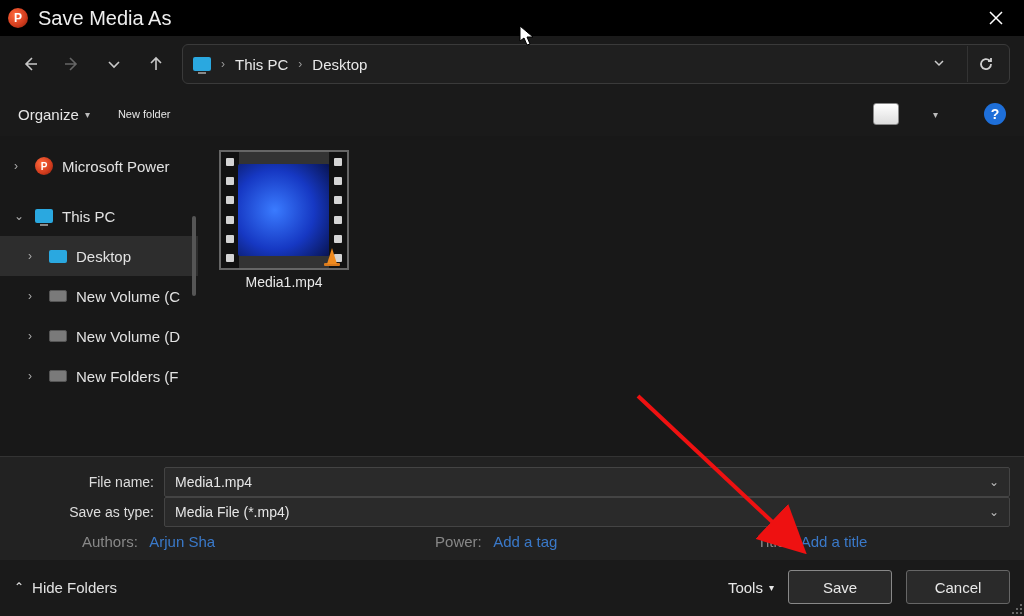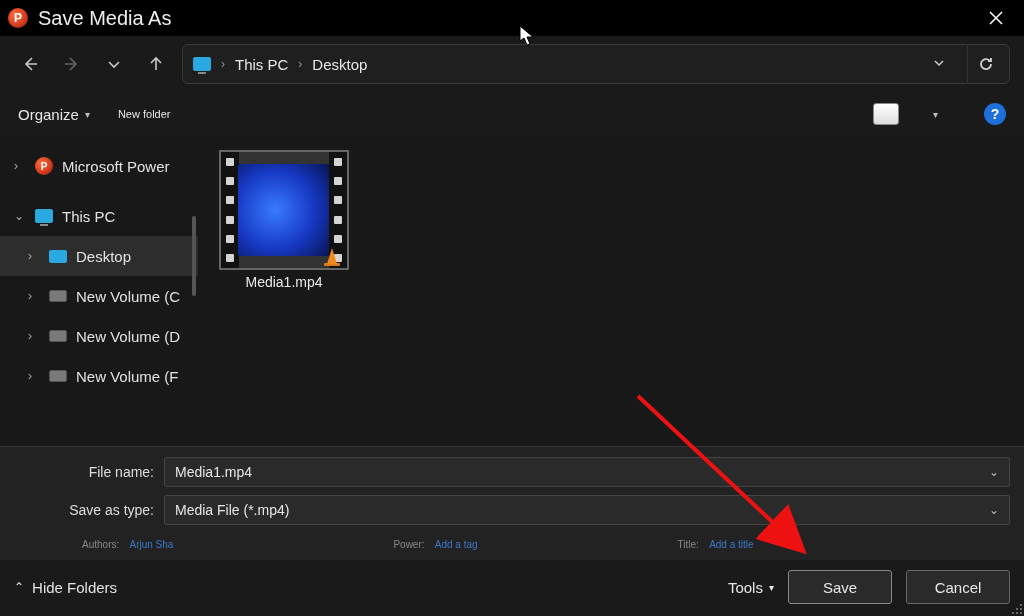--- a/index.html
+++ b/index.html
@@ -65,27 +65,27 @@
   .thumb .frame { width:92px; height:92px; background: radial-gradient(circle at 40% 50%, #3a7bff 0%, #1638c3 55%, #08134f 100%); border-radius:2px; position:relative; overflow:hidden; }
   .thumb .vlc { position:absolute; right:4px; bottom:2px; width:22px; height:22px; }
   .thumb .vlc::before { content:""; position:absolute; left:3px; bottom:0; width:16px; height:3px; background:#d87a1e; border-radius:1px; }
   .thumb .vlc::after { content:""; position:absolute; left:6px; bottom:2px; width:0; height:0; border-left:5px solid transparent; border-right:5px solid transparent; border-bottom:16px solid #f08a1e; }
   .filename { color:#e8e8e8; font-size:14px; text-align:center; }
 
   
   .arrow { position:absolute; pointer-events:none; }
 
   
-  .bottom { background:#222; border-top:1px solid #333; padding: 10px 14px 8px 14px; display:flex; flex-direction:column; gap:8px; }
+  .bottom { background:#222; border-top:1px solid #333; padding: 10px 14px 8px 14px; display:flex; flex-direction:column; }
   .field { display:flex; align-items:center; gap:10px; }
   .field label { width: 140px; text-align:right; color:#ddd; font-size:14px; }
   .field .input, .field .select { flex:1; height:30px; border:1px solid #444; background:#2a2a2a; color:#e6e6e6; padding: 0 10px; font-size:14px; border-radius:2px; display:flex; align-items:center; justify-content:space-between; }
   .field .select { cursor:pointer; }
   .field .dd-chev { color:#bbb; font-size:12px; }
-  .meta { display:flex; gap:60px; padding: 6px 0 2px 68px; font-size:10px; }
+  .meta { display:flex; gap:60px; padding: 6px 0 2px 68px; font-size:15px; }
   .meta .ml { color:#888; margin-right:8px; }
   .meta .mv { color:#3a79c9; cursor:pointer; }
 
   .footer { display:flex; align-items:center; padding: 10px 14px 12px 14px; gap: 14px; }
   .hidefolders { display:flex; align-items:center; gap:8px; color:#e2e2e2; font-size:15px; cursor:pointer; }
   .hidefolders .caret { font-size:12px; }
   .footer .sp { flex:1; }
   .tools { color:#e6e6e6; font-size:15px; cursor:pointer; display:flex; align-items:center; gap:6px; }
   .btn { min-width: 104px; height:34px; border:1px solid #666; background:#2a2a2a; color:#e8e8e8; font-size:15px; border-radius:3px; cursor:pointer; }
   .btn.primary { border-color:#888;text-align:center; }
@@ -203,21 +203,21 @@
         <span class="ico">
             <span class="ico-drive"></span>
           </span>
         <span>New Volume (D</span>
       </div>
       <div class="treeitem" style="padding-left:28px;">
         <span class="exp">›</span>
         <span class="ico">
             <span class="ico-drive"></span>
           </span>
-        <span>New Volume (F</span>
+        <span>New Folders (F</span>
       </div>
       <div style="position:absolute; right:2px; top:80px; width:4px; height:80px; background:#555; border-radius:2px;"></div>
     </div>
 
     <div class="content">
       <div class="file">
         <div class="thumb">
           <div class="strip left">
               <span></span>
               <span></span>

